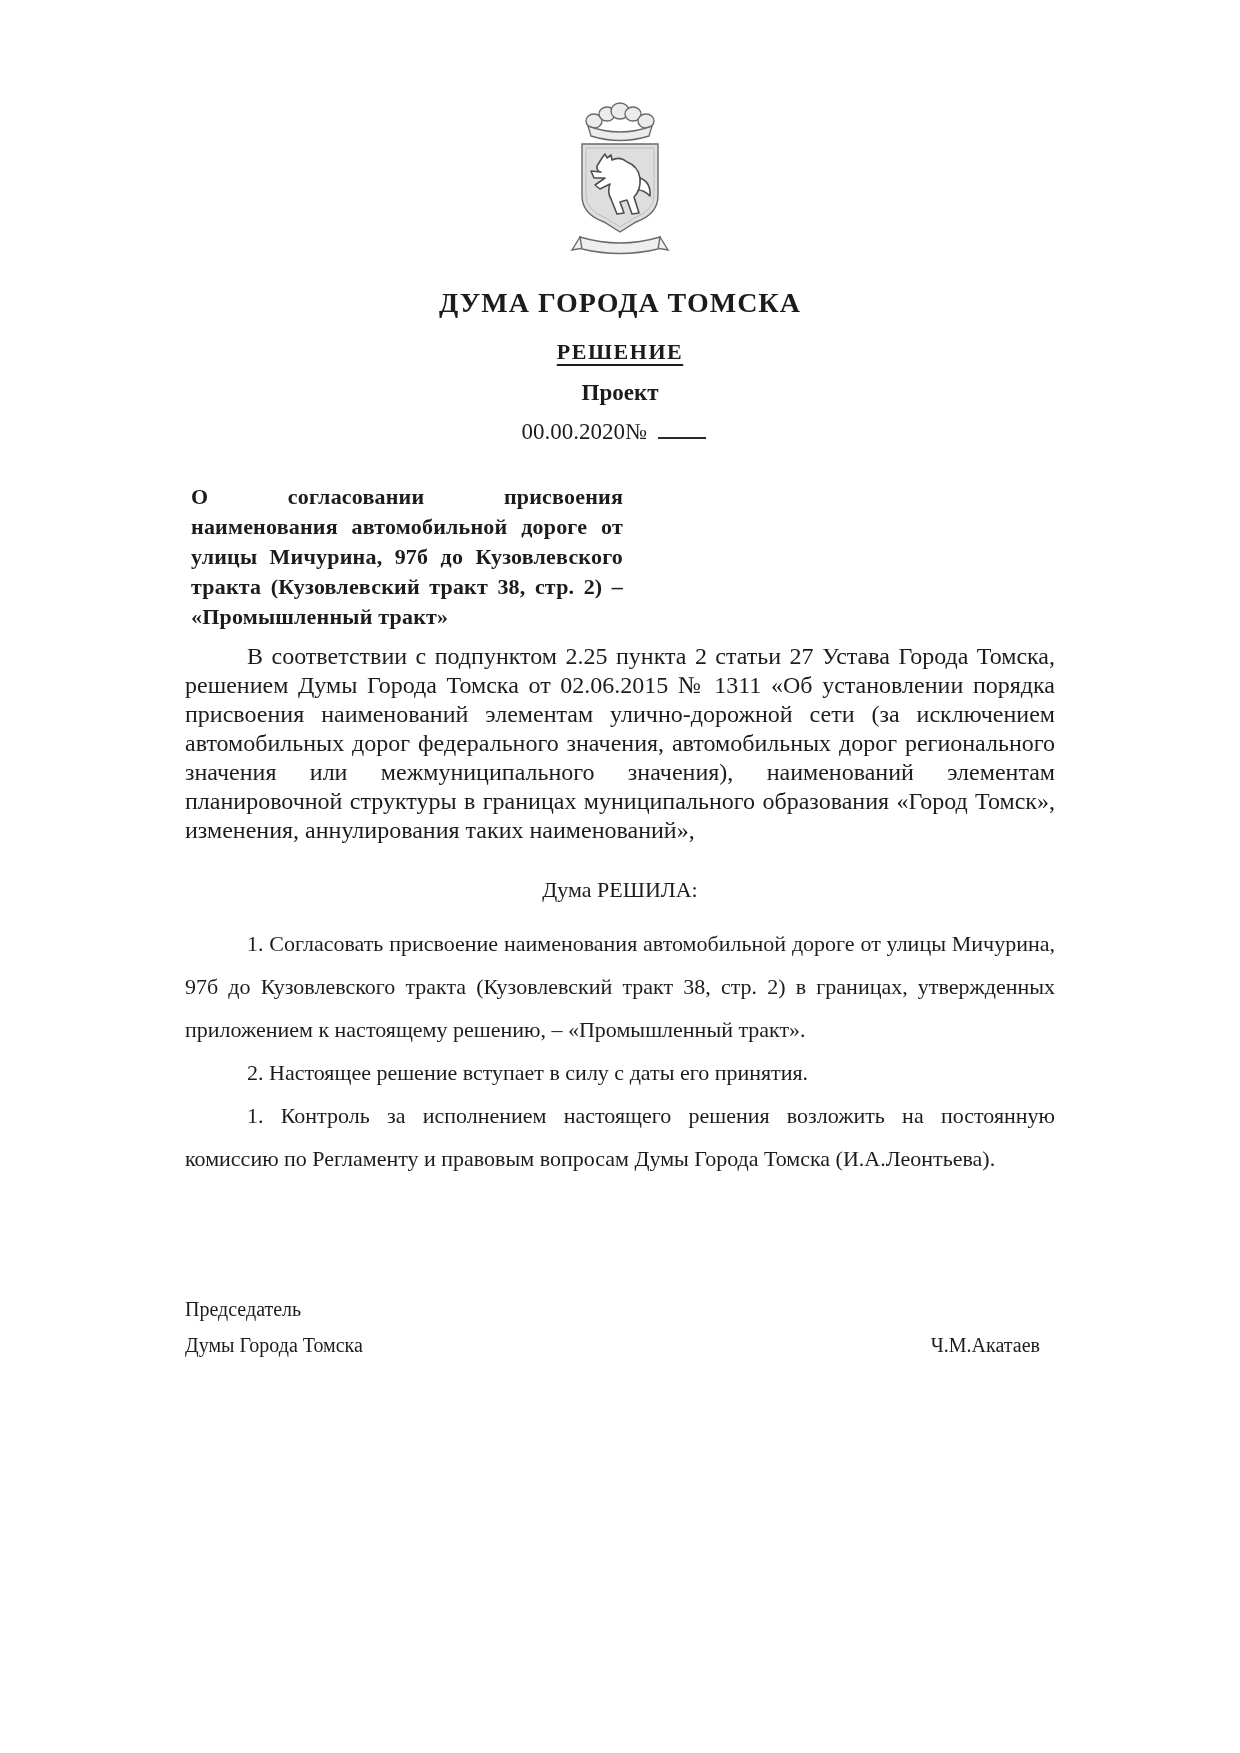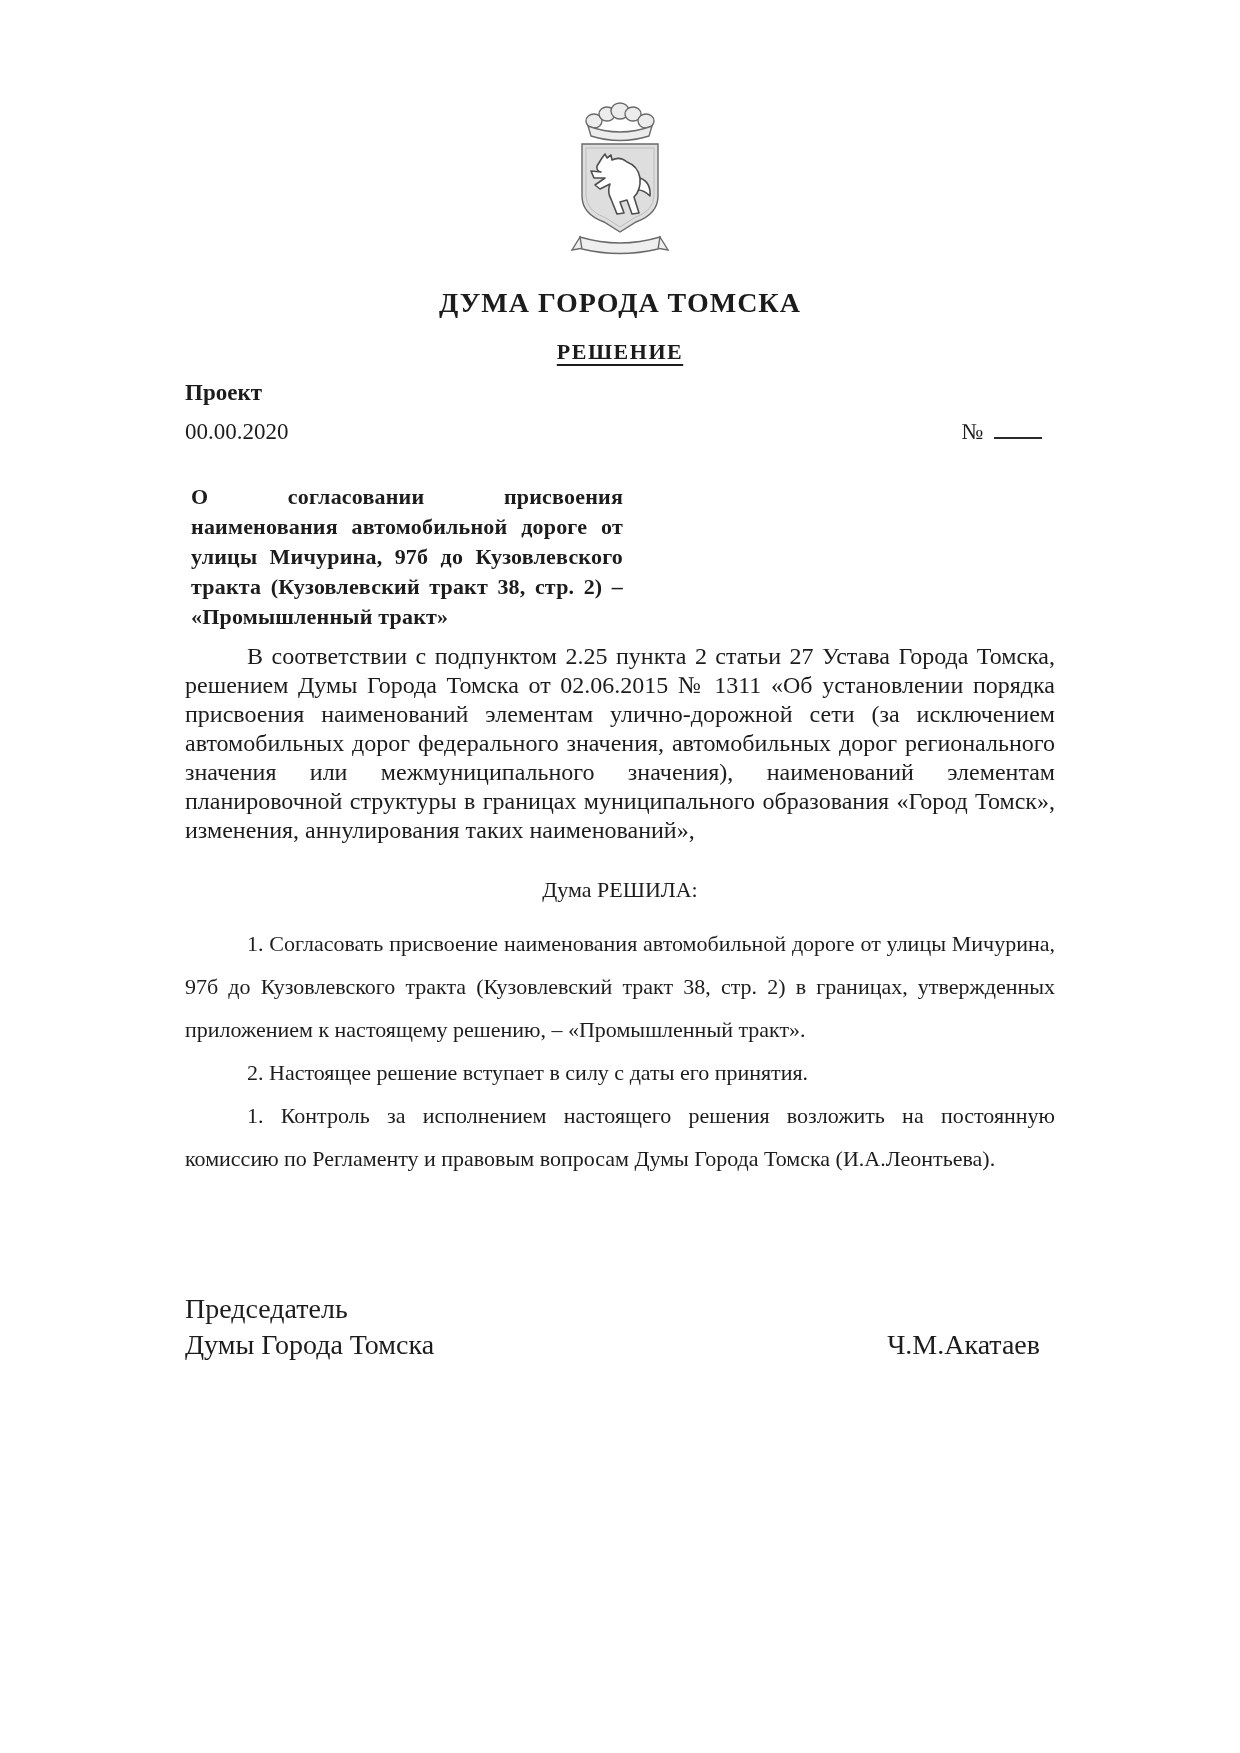--- a/index.html
+++ b/index.html
@@ -12,22 +12,22 @@
   .crest-wrap { text-align:center; }
   .org-title {
     text-align:center; font-weight:700; font-size:28px; line-height:30px;
     margin-top:26px; letter-spacing:1px;
   }
   .doc-type {
     text-align:center; font-weight:700; font-size:22px; line-height:28px;
     margin-top:20px; letter-spacing:1.5px;
     text-decoration:underline; text-underline-offset:5px;
   }
-  .draft-line { text-align:left; font-weight:700; font-size:23px; line-height:26px; margin-top:14px; }
-  .meta-row { display:flex; justify-content:space-between; font-size:23px; line-height:28px; margin-top:12px; }
+  .draft-line { text-align:center; font-weight:700; font-size:23px; line-height:26px; margin-top:14px; }
+  .meta-row { display:flex; justify-content:center; font-size:23px; line-height:28px; margin-top:12px; }
   .number-group { margin-right:13px; }
   .num-blank {
     display:inline-block; width:48px; height:20px; margin-left:5px;
     border-bottom:2px solid #2a2a2a; vertical-align:baseline;
   }
   .subject {
     width:432px; font-weight:700; font-size:22px; line-height:30px;
     text-align:justify; margin-top:36px; letter-spacing:0.2px;margin-left:6px;
   }
   .preamble {
@@ -35,21 +35,21 @@
     text-indent:62px; margin-top:10px;
   }
   .resolved { text-align:center; font-size:22px; line-height:30px; margin-top:30px; }
   .item {
     font-size:22px; line-height:43px; text-align:justify;
     text-indent:62px; margin-top:17px;
   }
   .item + .item { margin-top:0; }
   .signature-row {
     display:flex; justify-content:space-between; align-items:flex-end;
-    margin-top:111px; font-size:28px; line-height:36px;
+    margin-top:111px; font-size:20px; line-height:36px;
   }
   .sig-name { margin-right:15px; line-height:36px; padding-bottom:0;margin-left:11px; }
   svg .thin { stroke:#6a6a6a; stroke-width:1.4; }
 </style>
 </head>
 <body>
 
 <div class="page">
 
   <div class="crest-wrap">

